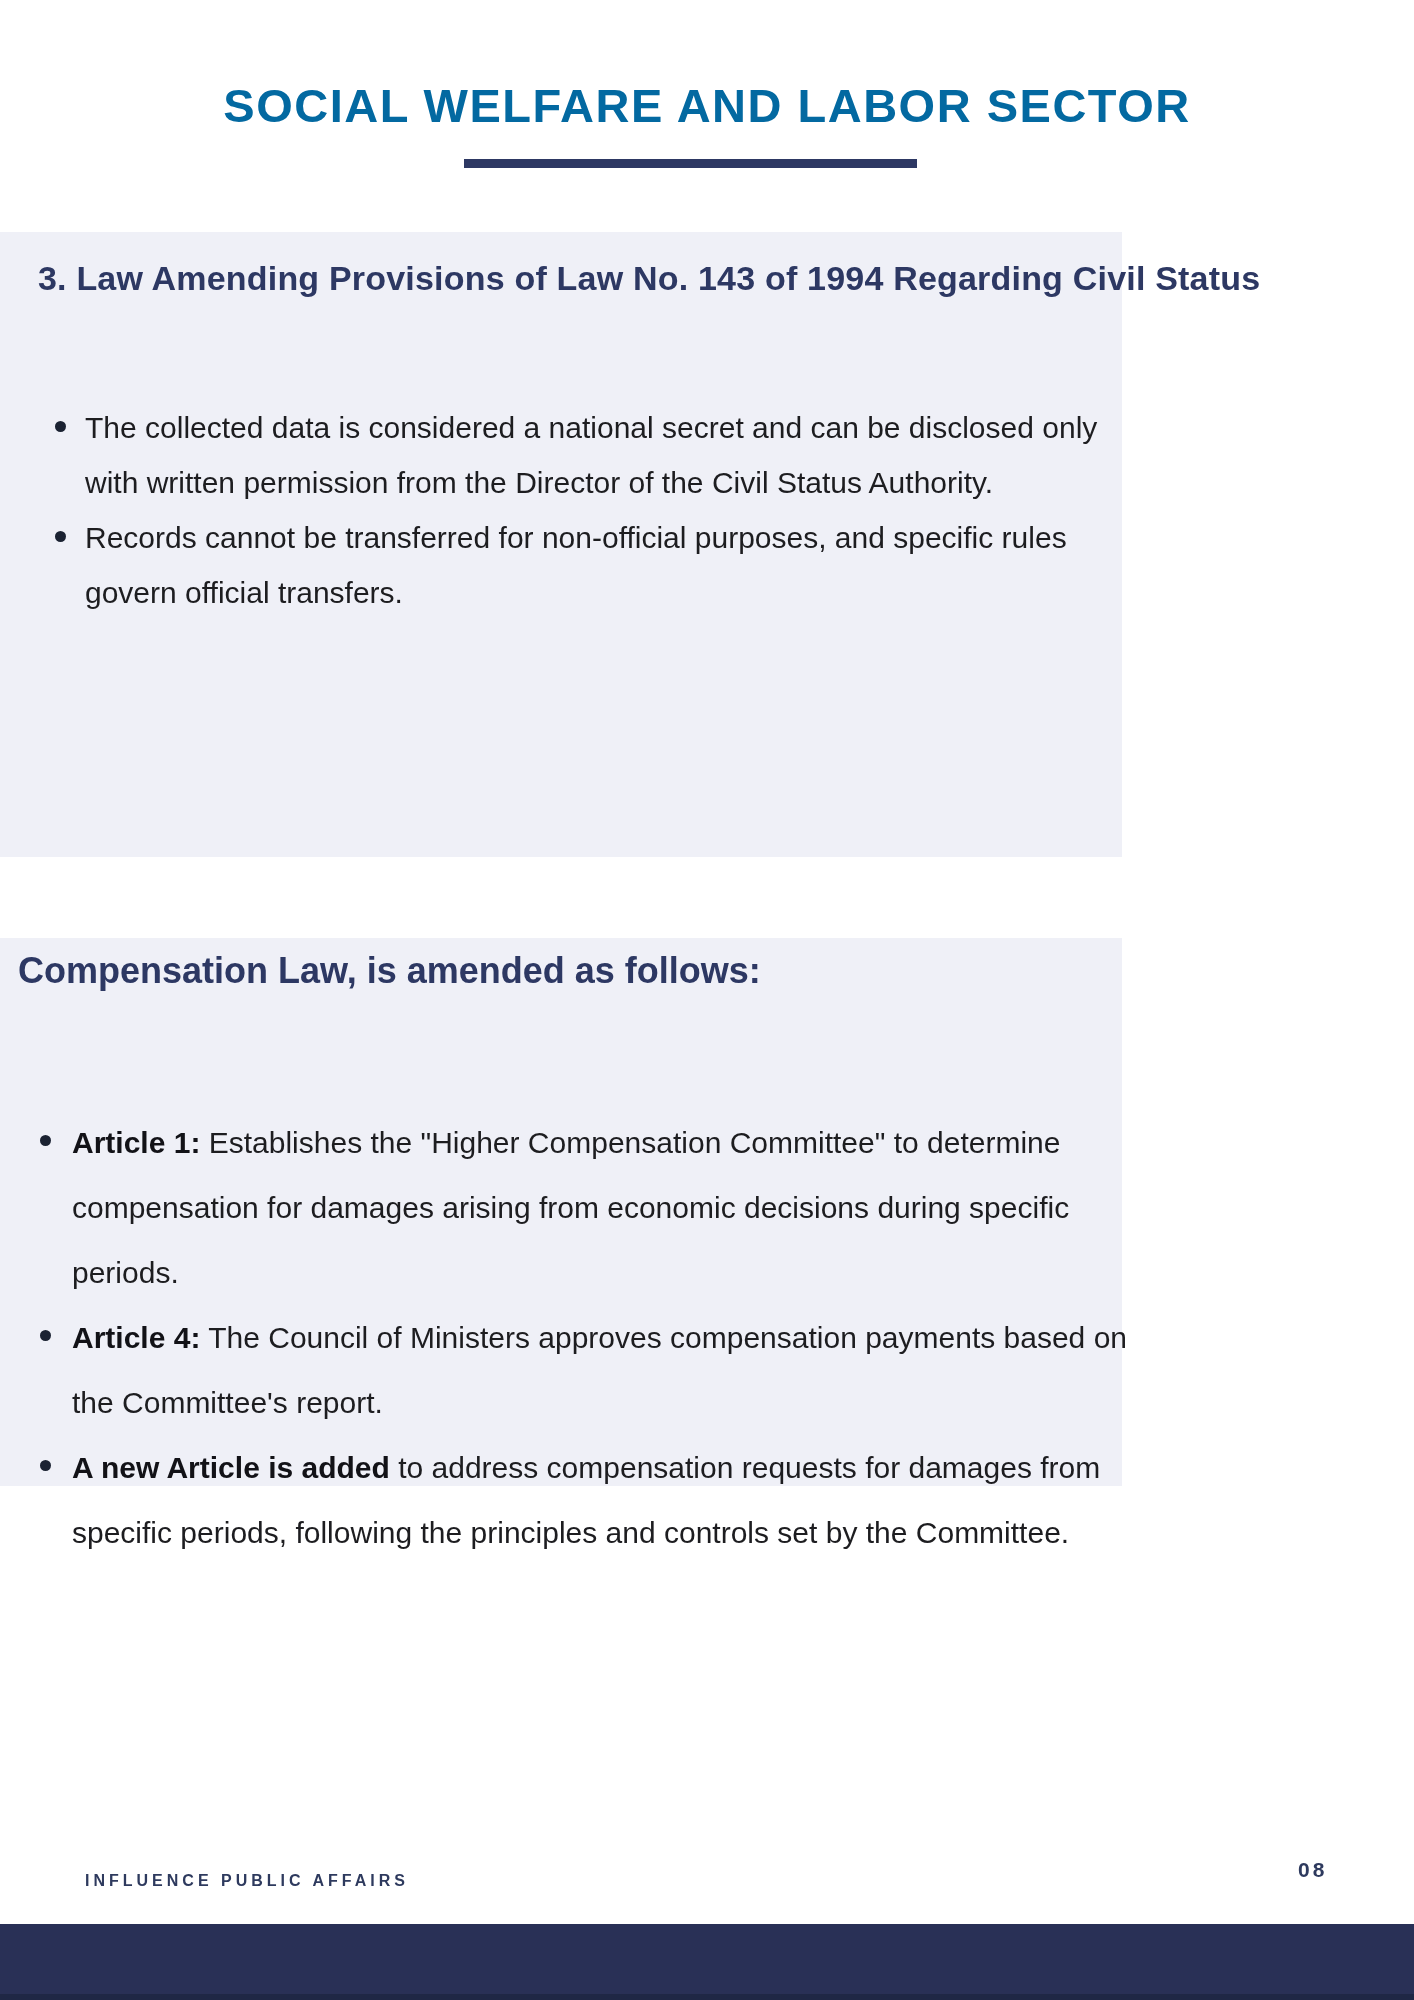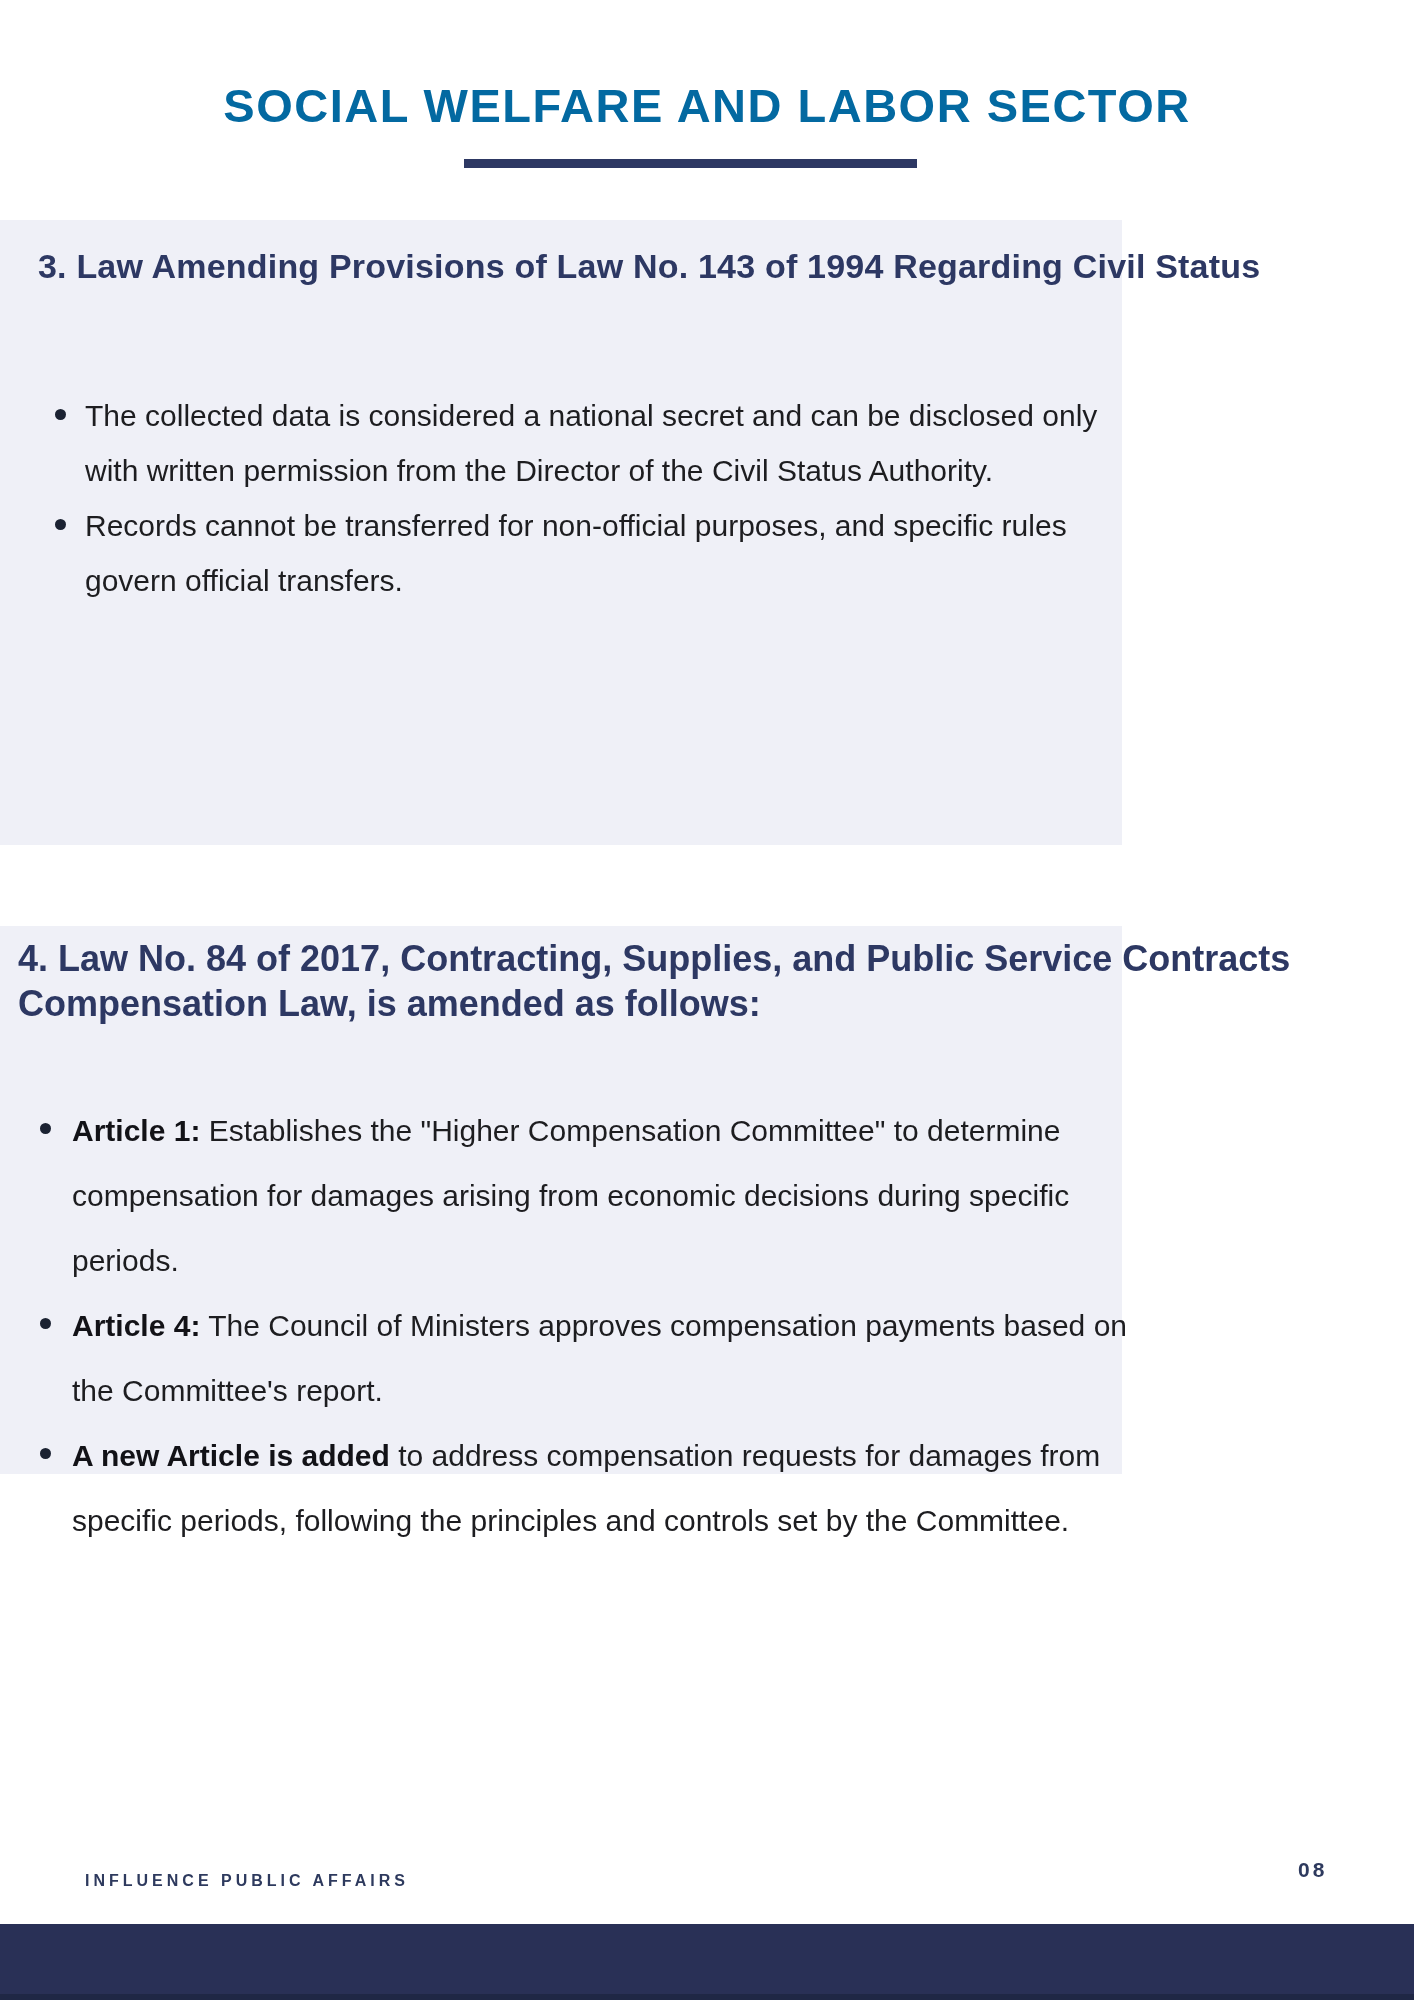--- a/index.html
+++ b/index.html
@@ -31,20 +31,21 @@
     width: 453px; height: 9px;
     background: #2d3863;
   }
 
   
   .panel {
     position: absolute;
     left: 0; width: 1122px;
     background: #eff0f7;
     overflow: visible;
+    margin-top: 12px;
   }
   .panel-1 { top: 220px; height: 625px; }
   .panel-2 { top: 926px; height: 548px; }
 
   .panel-heading {
     position: absolute;
     margin: 0;
     font-weight: 700;
     color: #2d3863;
   }
@@ -144,21 +145,20 @@
       <li>
         <span class="dot"></span>
         <span class="bt"><b></b><span>Records cannot be transferred for non-official purposes, and specific rules
 govern official transfers.</span></span>
       </li>
     </ul>
   </section>
 
   <section class="panel panel-2">
     <h2 class="panel-heading">
-      <div class="hline">4. Law No. 84 of 2017, Contracting, Supplies, and Public Service Contracts</div>
       <div class="hline">Compensation Law, is amended as follows:</div>
     </h2>
     <ul class="bullets bullets-2">
       <li>
         <span class="dot"></span>
         <span class="bt"><b>Article 1:</b><span> Establishes the "Higher Compensation Committee" to determine
 compensation for damages arising from economic decisions during specific
 periods.</span></span>
       </li>
       <li>

